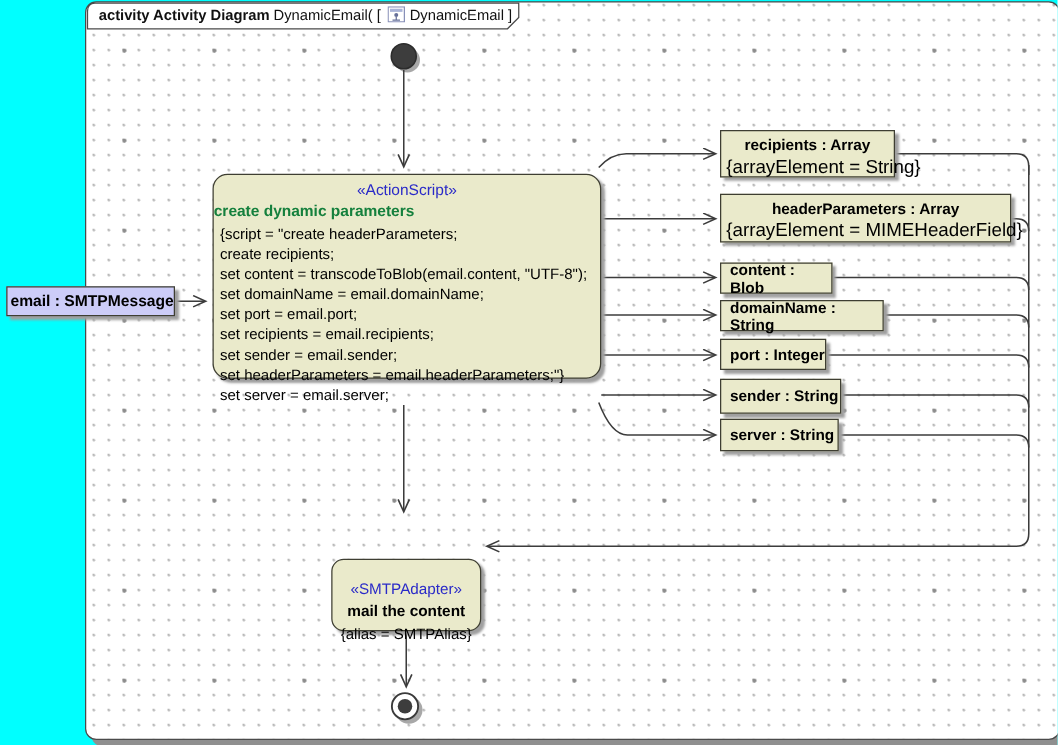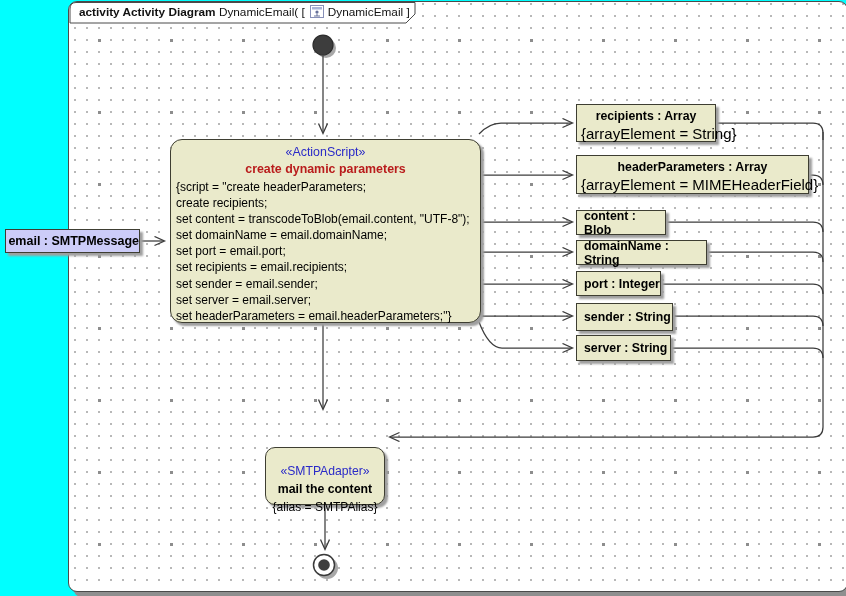--- a/index.html
+++ b/index.html
@@ -19,23 +19,23 @@
   svg.overlay{position:absolute;left:0;top:0;width:846px;height:596px;pointer-events:none;}
   .node{position:absolute;background:#eaeacb;border:1px solid #3e3e32;box-shadow:3px 3px 2px #9f9f9f;box-sizing:border-box;}
   .rounded{border-radius:12px;}
   
   .tabtext{position:absolute;left:79px;top:5px;height:15px;line-height:15px;font-size:11.8px;color:#111;white-space:nowrap;}
   .tabtext .b{font-weight:bold;}
   .dicon{display:inline-block;vertical-align:-2px;margin:0 4px 0 5px;}
   
   .email{left:5px;top:229px;width:135px;height:24px;background:#ccccf8;text-align:right;line-height:22px;font-weight:bold;font-size:12.5px;color:#000;}
   
-  .action{left:170px;top:139px;width:311px;height:184px;padding-top:4px;}
+  .action{left:170px;top:139px;width:311px;height:164px;padding-top:4px;}
   .a-st{height:16px;line-height:16px;text-align:center;font-size:12.4px;color:#2a2ac8;}
-  .a-name{height:18px;line-height:18px;text-align:center;font-size:12.4px;font-weight:bold;color:#b91c1c;}
+  .a-name{height:18px;line-height:18px;text-align:left;font-size:12.4px;font-weight:bold;color:#15803d;}
   .a-script{padding:1px 4px 0 5px;font-size:12px;line-height:16.1px;color:#000;white-space:nowrap;}
   
   .obj{color:#000;}
   .obj .obj-name{display:block;font-weight:bold;font-size:12.3px;}
   .obj .obj-con{display:block;font-size:15px;padding-left:4px;white-space:nowrap;}
   .obj.two .obj-name{text-align:center;height:18px;line-height:19px;padding-top:2px;}
   .obj.one{display:flex;align-items:center;padding-left:7px;}
   .o0{left:576px;top:104px;width:140px;height:38px;}
   .o1{left:576px;top:155px;width:233px;height:39px;}
   .o2{left:576px;top:210px;width:90px;height:25px;}
@@ -116,22 +116,22 @@
   <div class="a-st">«ActionScript»</div>
   <div class="a-name">create dynamic parameters</div>
   <div class="a-script">
     <div>{script = "create headerParameters;</div>
     <div>create recipients;</div>
     <div>set content = transcodeToBlob(email.content, "UTF-8");</div>
     <div>set domainName = email.domainName;</div>
     <div>set port = email.port;</div>
     <div>set recipients = email.recipients;</div>
     <div>set sender = email.sender;</div>
+    <div>set headerParameters = email.headerParameters;"}</div>
     <div>set server = email.server;</div>
-    <div>set headerParameters = email.headerParameters;"}</div>
   </div>
 </div>
 
 <div class="node obj two o0">
   <span class="obj-name">recipients : Array</span>
   <span class="obj-con">{arrayElement = String}</span>
 </div>
 <div class="node obj two o1">
   <span class="obj-name">headerParameters : Array</span>
   <span class="obj-con">{arrayElement = MIMEHeaderField}</span>

